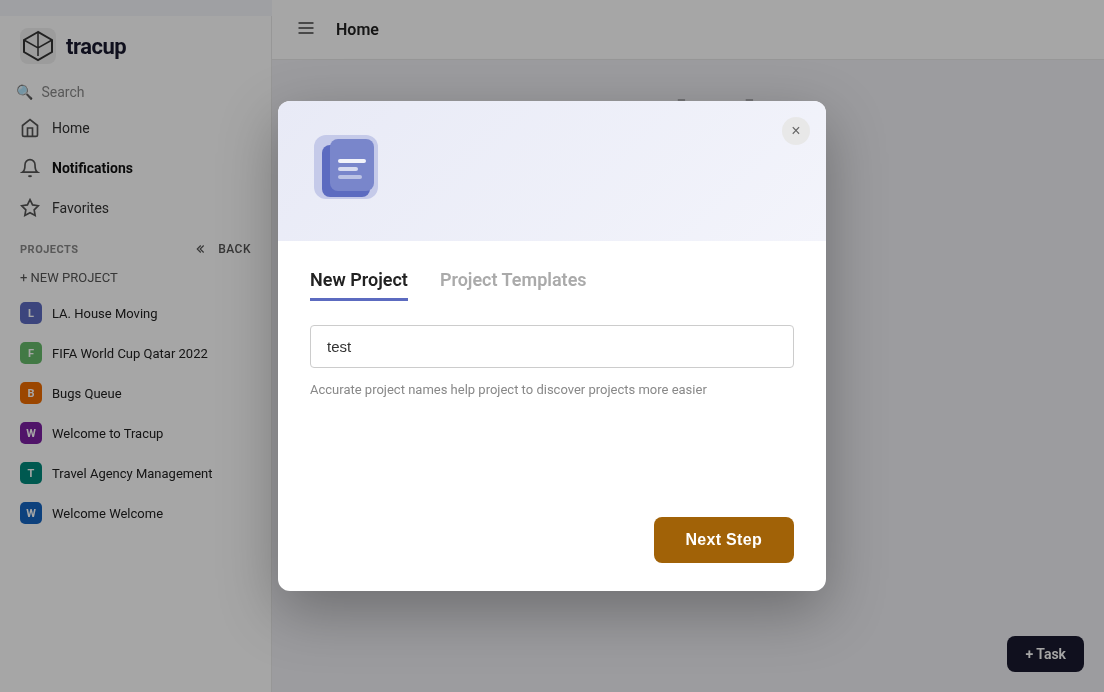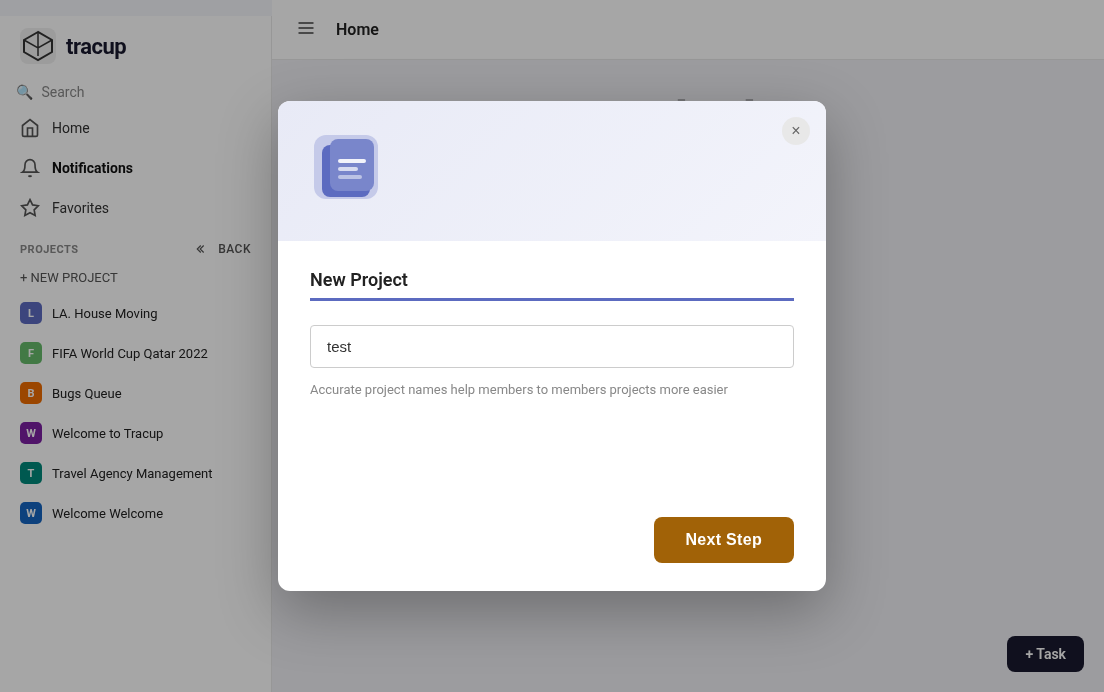--- a/index.html
+++ b/index.html
@@ -252,21 +252,20 @@
 
     .modal-body {
       padding: 28px 32px;
       flex: 1;
     }
 
     .tabs {
       display: flex;
       gap: 32px;
       margin-bottom: 24px;
-      flex-direction: column;
     }
 
     .tab {
       font-size: 18px;
       font-weight: 600;
       color: #aaa;
       cursor: pointer;
       padding-bottom: 8px;
       border-bottom: 3px solid transparent;
     }
@@ -468,24 +467,25 @@
           <rect x="28" y="36" width="20" height="4" rx="2" fill="#fff" opacity="0.7"></rect>
           <rect x="28" y="44" width="24" height="4" rx="2" fill="#fff" opacity="0.5"></rect>
         </svg>
       </div>
       <button class="close-btn">×</button>
     </div>
 
     <div class="modal-body">
       <div class="tabs">
         <div class="tab active">New Project</div>
+        <div class="tab">Project Templates</div>
       </div>
 
       <input class="project-name-input" type="text" value="test" placeholder="Project name" style="">
 
-      <div class="input-hint">Accurate project names help members to members projects more easier</div>
+      <div class="input-hint">Accurate project names help project to discover projects more easier</div>
     </div>
 
     <div class="modal-footer">
       <button class="next-step-btn">Next Step</button>
     </div>
   </div>
 </div>
 
 </body></html>

